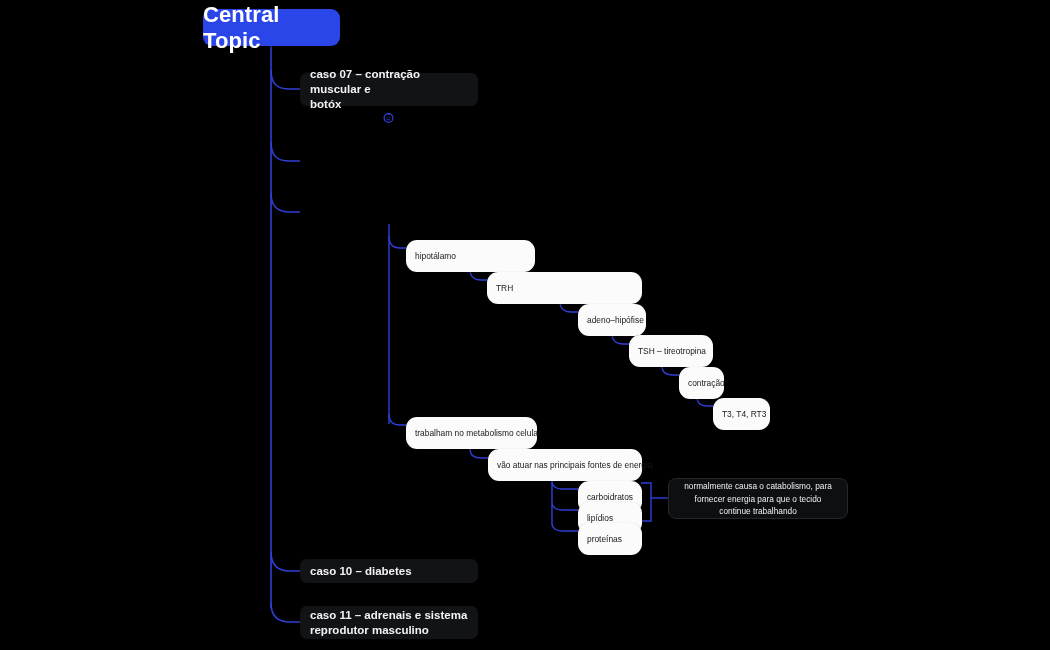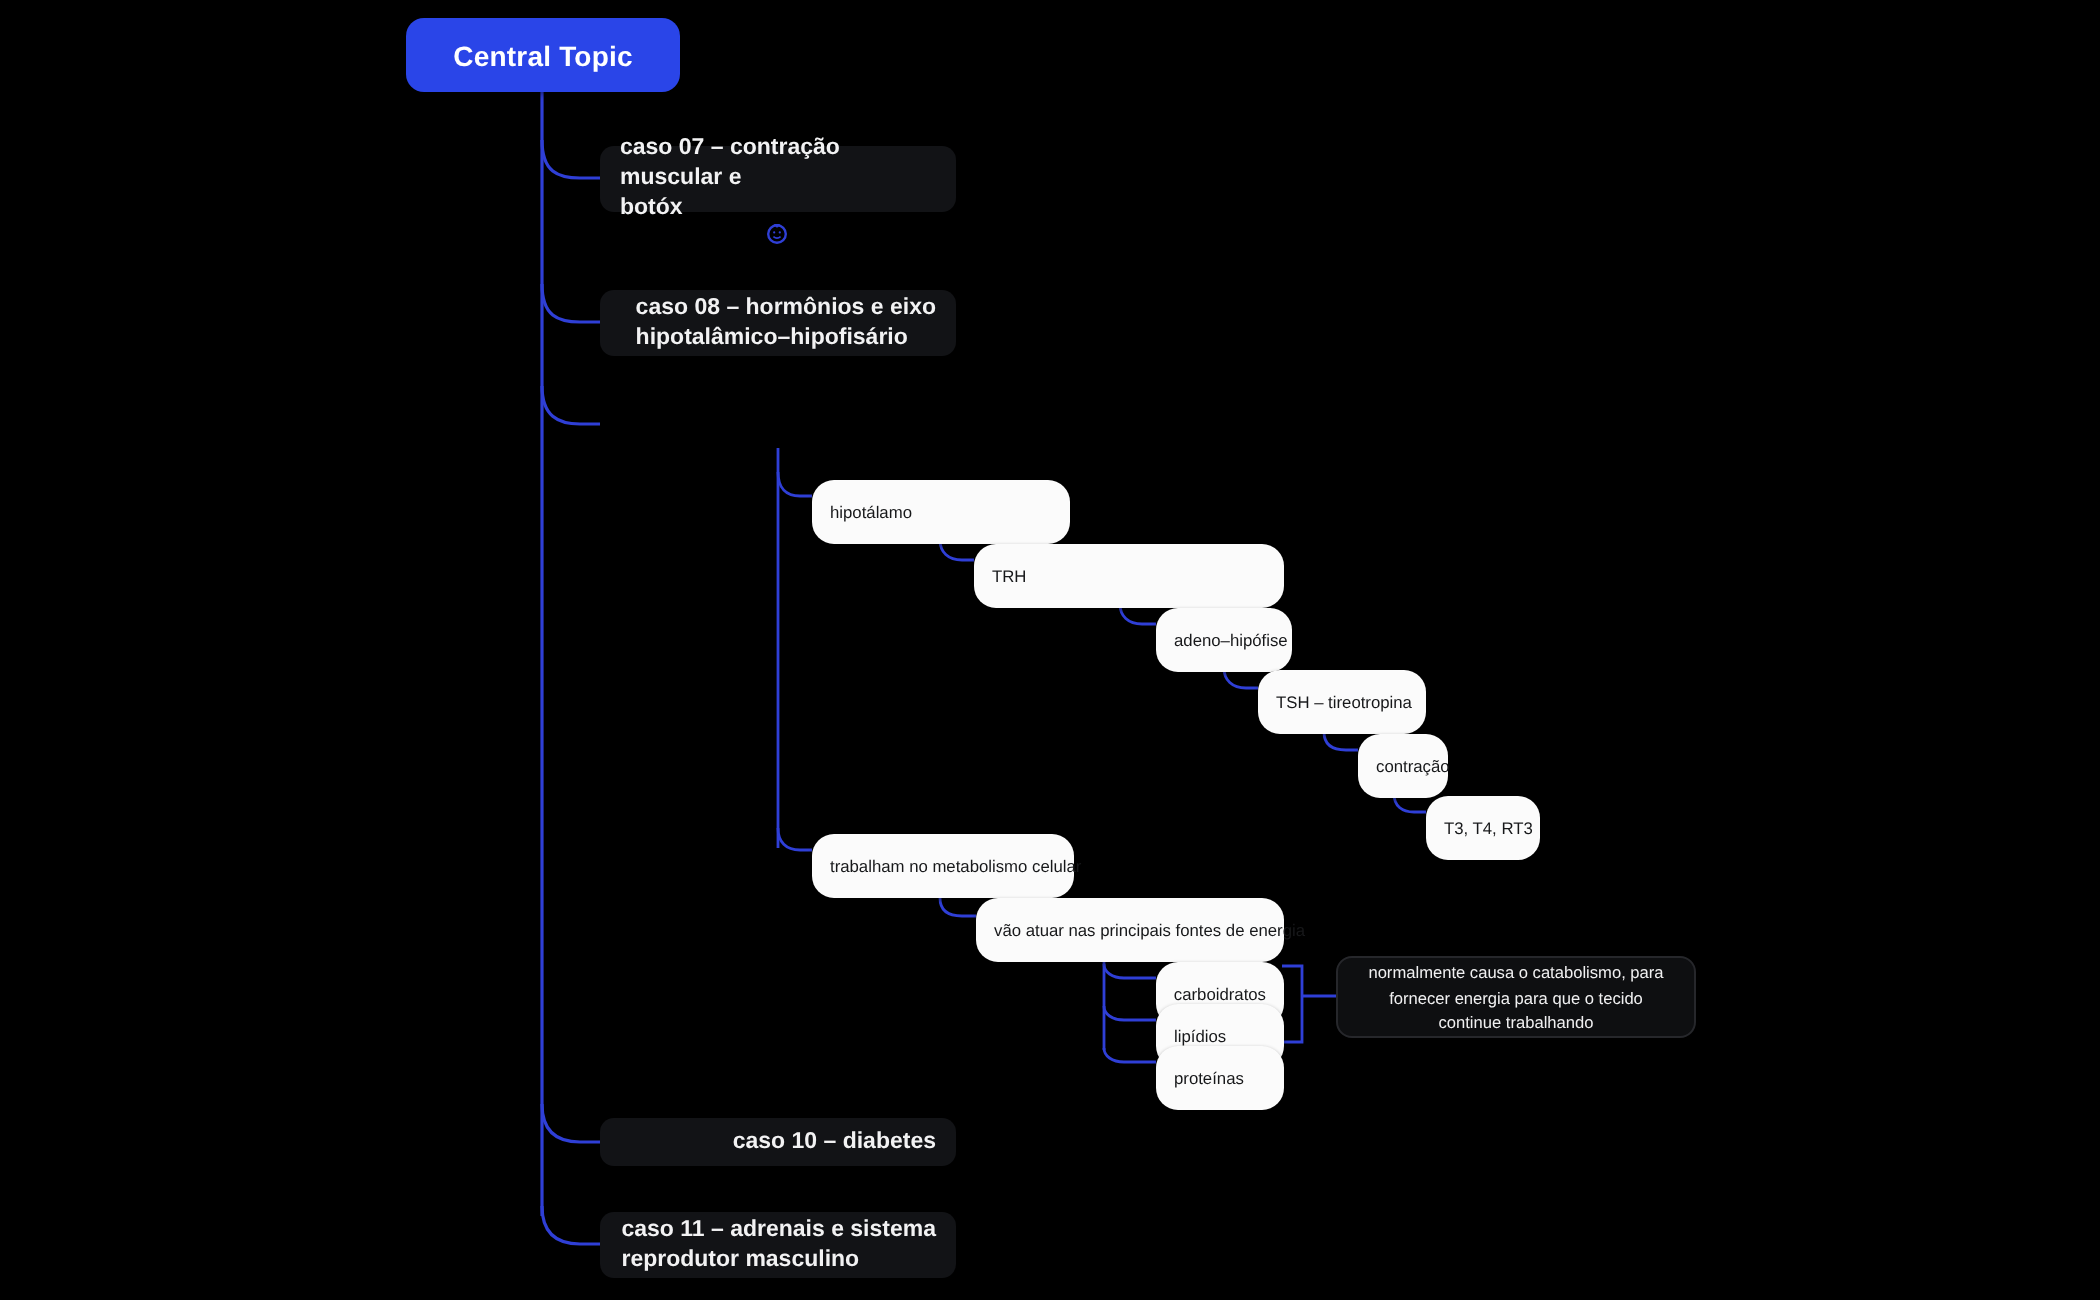--- a/index.html
+++ b/index.html
@@ -19,41 +19,40 @@
     width: 1050px; height: 650px;
     pointer-events: none;
   }
   .node { position: absolute; }
 
   
   .root {
     background: #2a45e8;
     color: #ffffff;
     border-radius: 9px;
-    font-size: 14px;
+    font-size: 22px;
     font-weight: bold;
     letter-spacing: 0.1px;
     display: flex;
     align-items: center;
     justify-content: center;
     box-shadow: 0 1px 3px rgba(0,0,0,0.5);
   }
 
   
   .dark {
     background: #121316;
     color: #f2f2f3;
     border-radius: 7px;
     font-size: 11.5px;
     font-weight: bold;
     line-height: 1.28;
     display: flex;
     align-items: center;
     padding: 0 10px;
-    justify-content: flex-end;
   }
   .dark span { display: block; }
 
   
   .pill {
     background: #fbfbfb;
     color: #17181a;
     border-radius: 11px;
     font-size: 8.4px;
     font-weight: normal;
@@ -145,26 +144,20 @@
     <svg width="13" height="13" viewBox="0 0 13 13" xmlns="http://www.w3.org/2000/svg">
       <circle cx="6.5" cy="7" r="4.4" fill="none" stroke="#2f3fd6" stroke-width="1.2"></circle>
       <path d="M5.1,2.6 h2.8" stroke="#2f3fd6" stroke-width="1.2" fill="none"></path>
       <path d="M6.5,2.6 v1.1" stroke="#2f3fd6" stroke-width="1.1" fill="none"></path>
       <circle cx="5.1" cy="6.2" r="0.55" fill="#2f3fd6"></circle>
       <circle cx="7.9" cy="6.2" r="0.55" fill="#2f3fd6"></circle>
       <path d="M4.7,8.3 q1.8,1.5 3.6,0" stroke="#2f3fd6" stroke-width="0.9" fill="none"></path>
     </svg>
   </div>
 
-  <div class="node dark" style="left:300px; top:145px; width:178px; height:33px;">
-    <div>
-      <span>caso 08 – hormônios e eixo</span>
-      <span>hipotalâmico–hipofisário</span>
-    </div>
-  </div>
 
 
   <div class="node pill" style="left:406px; top:240px; width:129px;">
     <span>hipotálamo</span>
   </div>
 
   <div class="node pill" style="left:487px; top:272px; width:155px;">
     <span>TRH</span>
   </div>
 

